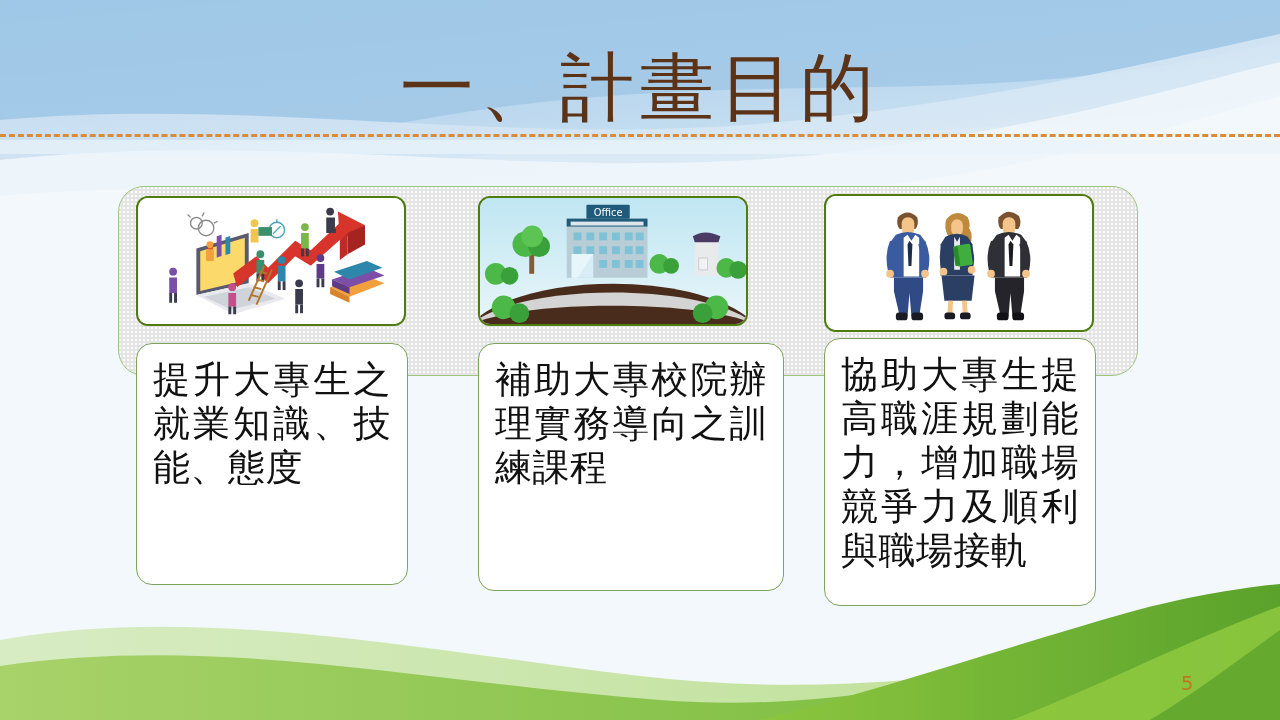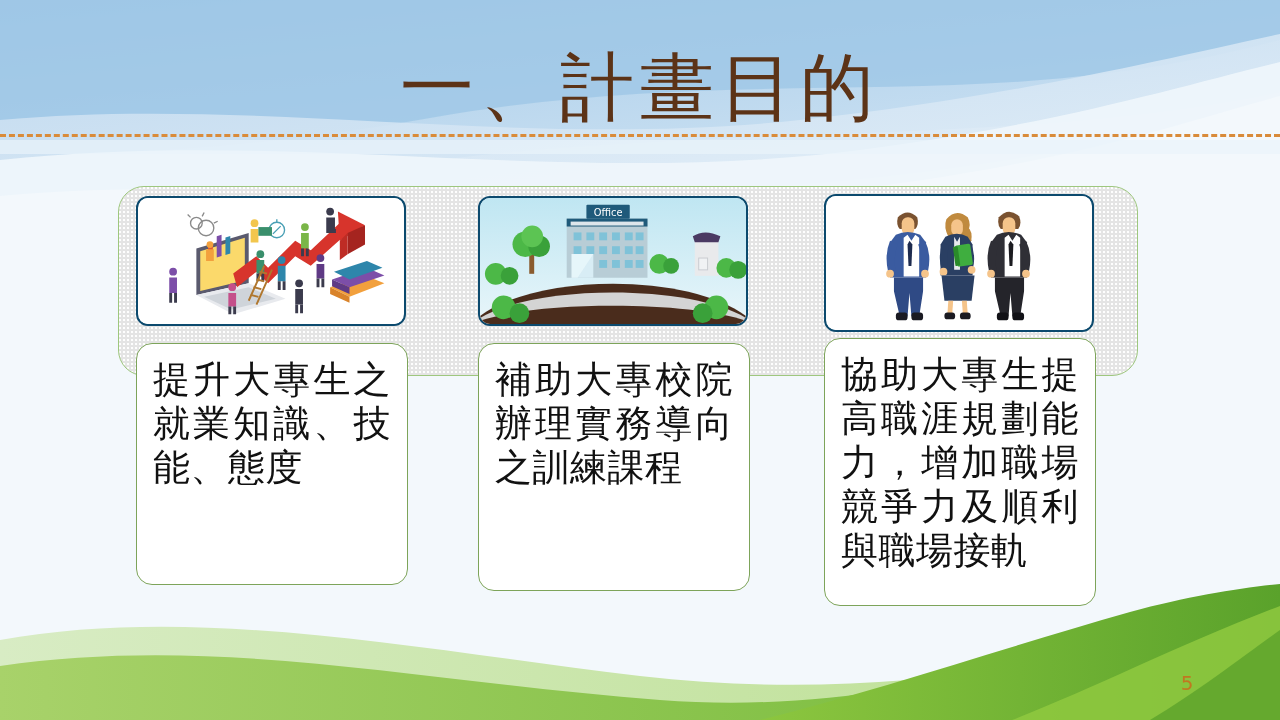--- a/index.html
+++ b/index.html
@@ -65,21 +65,21 @@
     background-color: #e4e4e4;
     background-image:
       radial-gradient(circle at 1px 1px, rgba(255,255,255,0.95) 1px, rgba(0,0,0,0) 1.6px);
     background-size: 4px 4px;
     box-sizing: border-box;
   }
 
   
   .pic-frame {
     position: absolute;
-    border: 2px solid #0c4a6e;
+    border: 2px solid #4d7c0f;
     border-radius: 12px;
     background: #ffffff;
     overflow: hidden;
     box-sizing: border-box;
   }
   #pic-1 { left: 136px; top: 196px; width: 270px; height: 130px; }
   #pic-2 { left: 478px; top: 196px; width: 270px; height: 130px; }
   #pic-3 { left: 824px; top: 194px; width: 270px; height: 138px; }
   .pic-svg { display: block; width: 100%; height: 100%; }
 
@@ -94,21 +94,21 @@
     font-family: "DejaVu Sans", "Liberation Sans", sans-serif;
     font-size: 37px;
     line-height: 44px;
     color: #111111;
     letter-spacing: 0.5px;
     text-align: justify;
     text-align-last: left;
     overflow: hidden;
   }
   #card-1 { left: 136px; top: 343px; width: 272px; height: 242px; }
-  #card-2 { left: 478px; top: 343px; width: 272px; height: 248px; }
+  #card-2 { left: 478px; top: 343px; width: 306px; height: 248px; }
   #card-3 { left: 824px; top: 338px; width: 272px; height: 268px; }
 
   
   #page-number {
     position: absolute;
     left: 1172px;
     top: 671px;
     width: 30px;
     text-align: center;
     font-family: "DejaVu Sans", "Liberation Sans", sans-serif;

